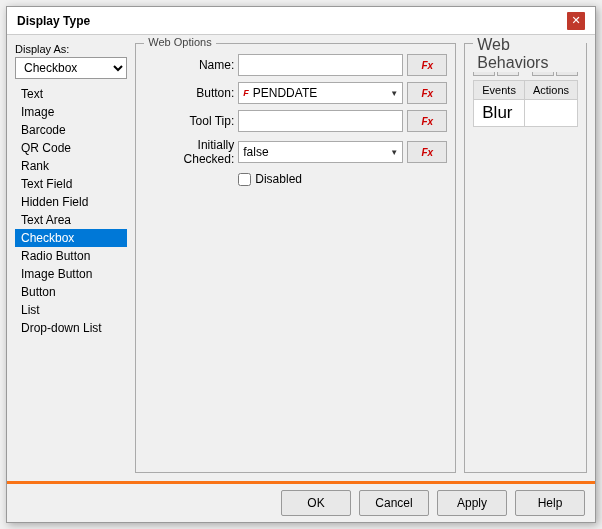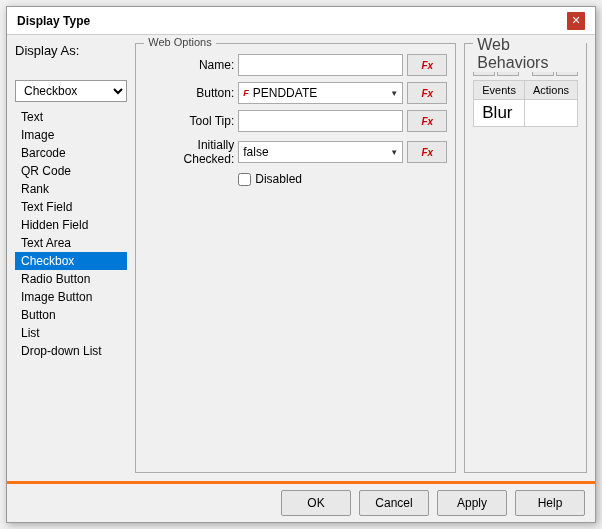--- a/index.html
+++ b/index.html
@@ -55,22 +55,22 @@
       padding: 8px;
       gap: 8px;
     }
     .left-panel {
       width: 130px;
       display: flex;
       flex-direction: column;
       gap: 2px;
     }
     .display-as-label {
-      font-size: 13px;
-      margin-bottom: 20px;
+      font-size: 11px;
+      margin-bottom: 0;
       color: #000;
     }
     .display-as-dropdown {
       width: 100%;
       border: 1px solid #999;
       background: #fff;
       padding: 2px 4px;
       font-size: 12px;
       height: 22px;
       margin-bottom: 4px;

